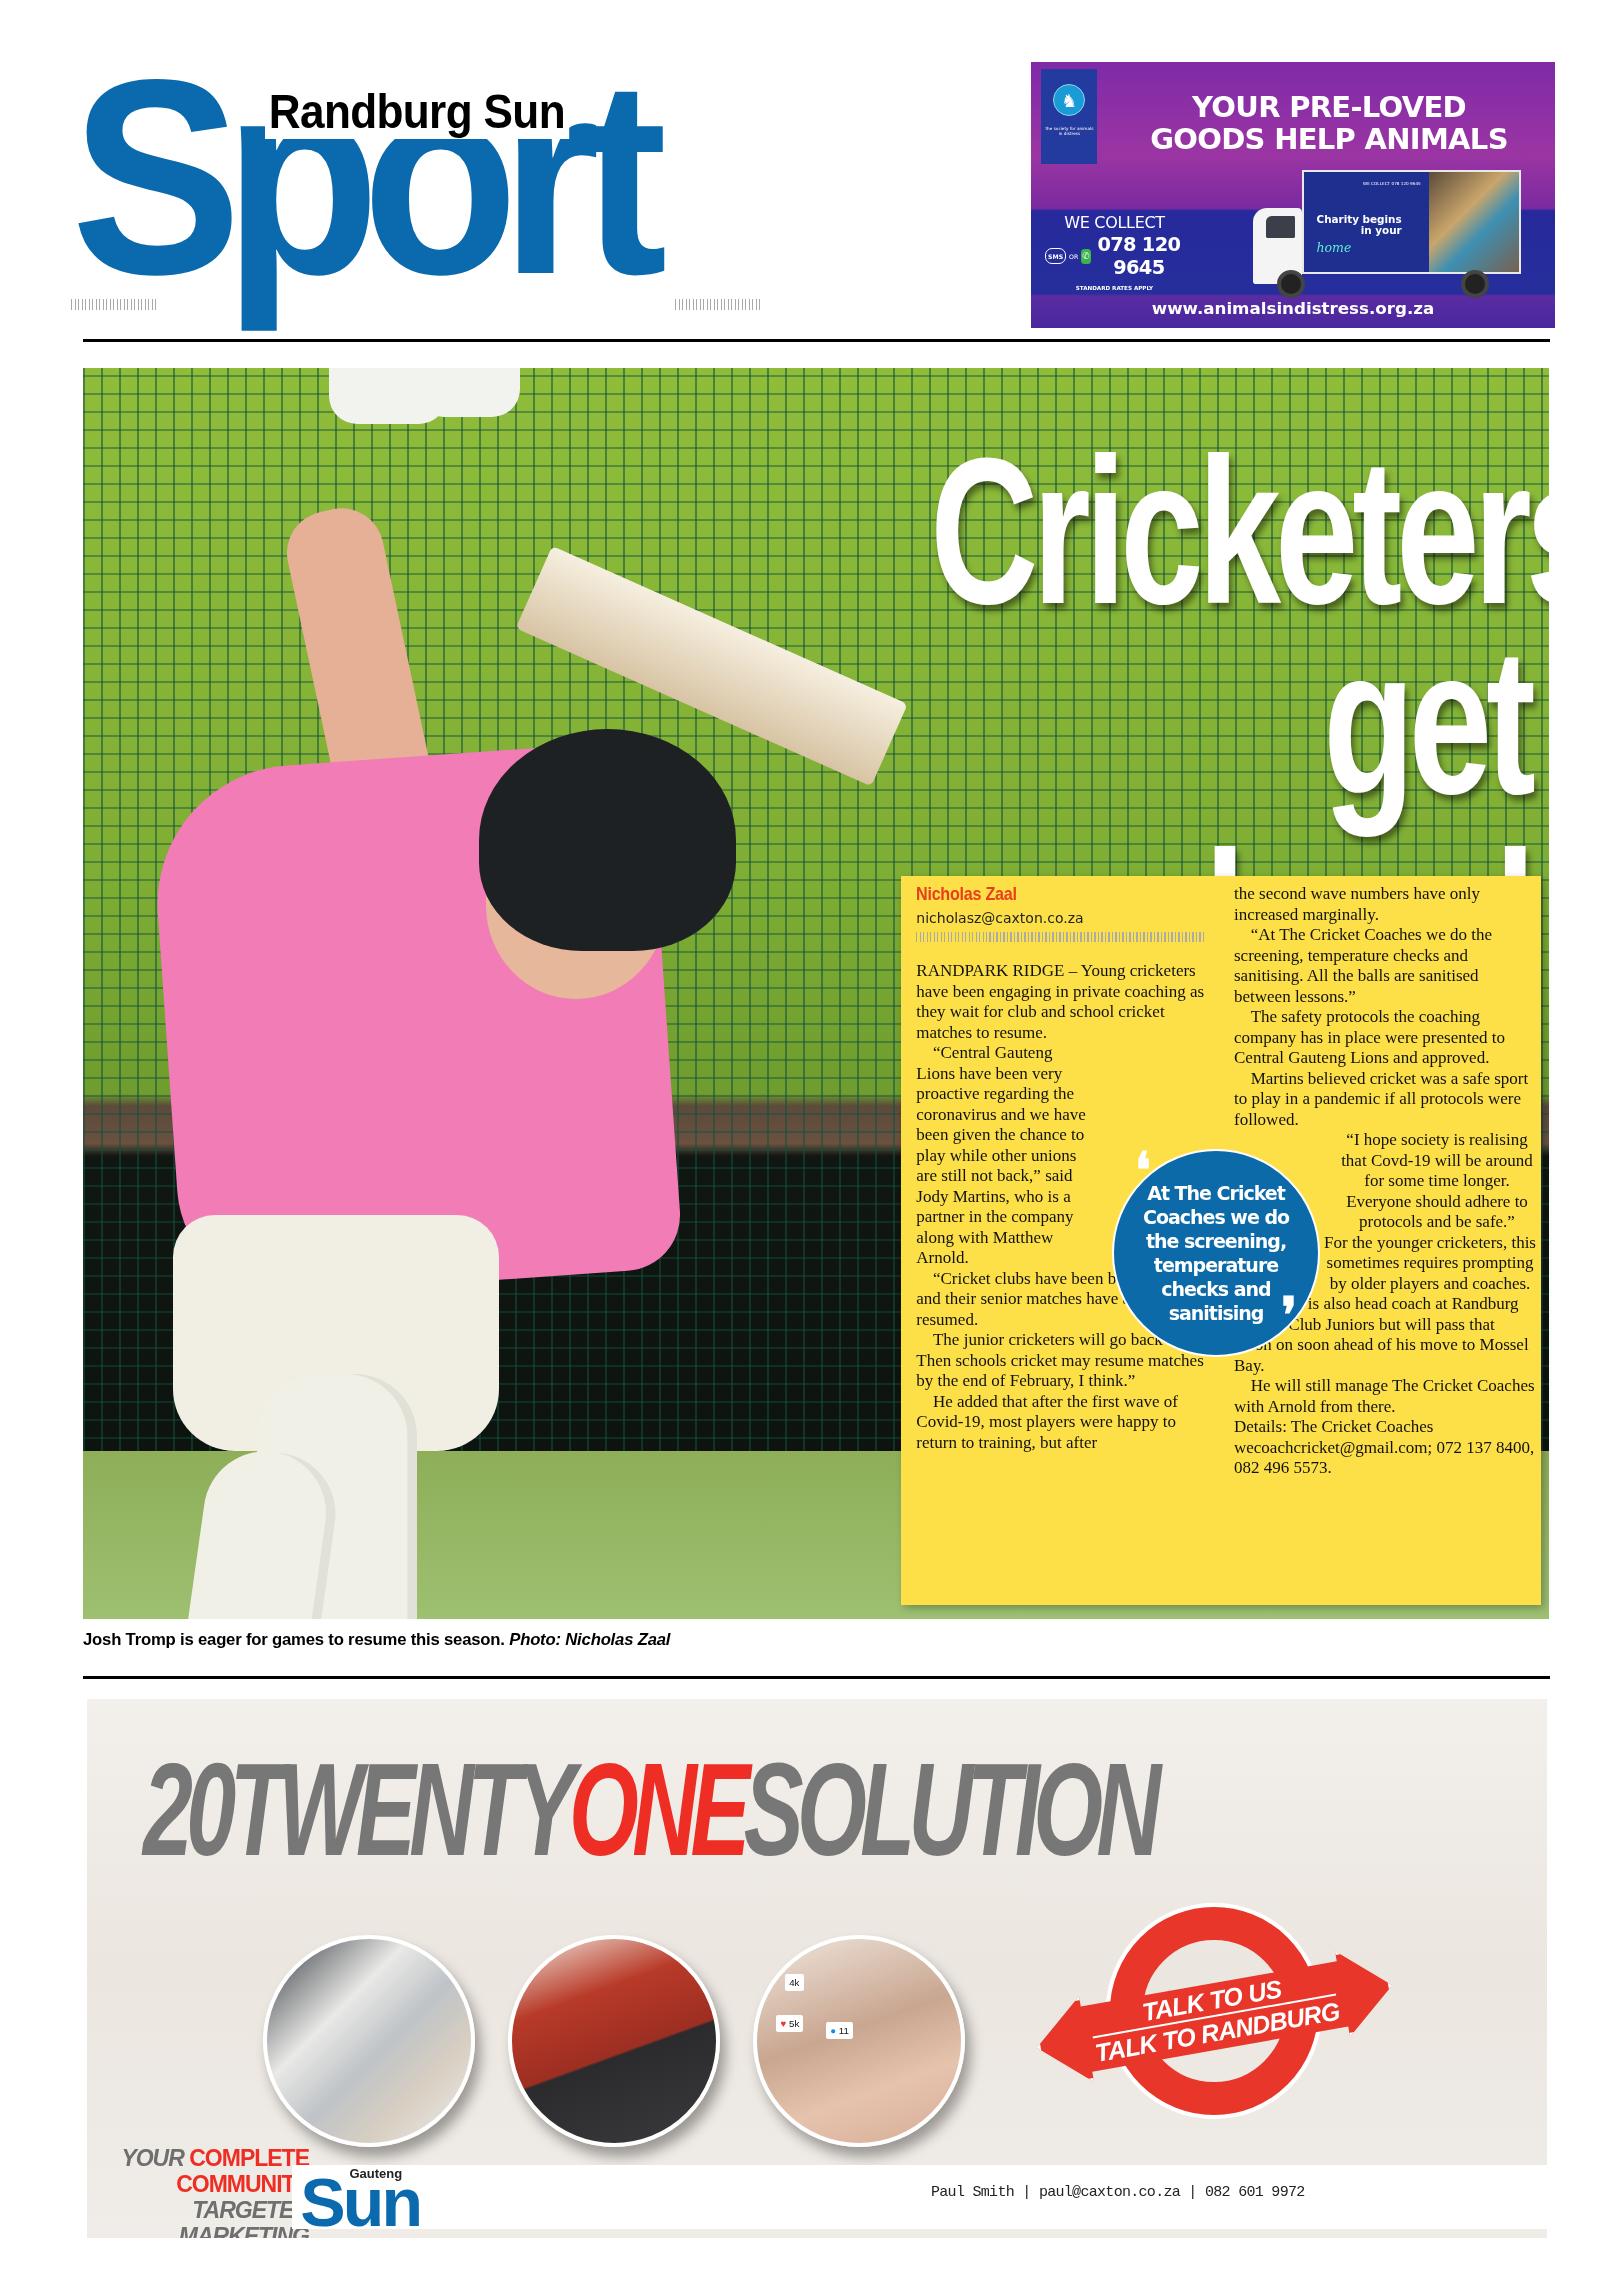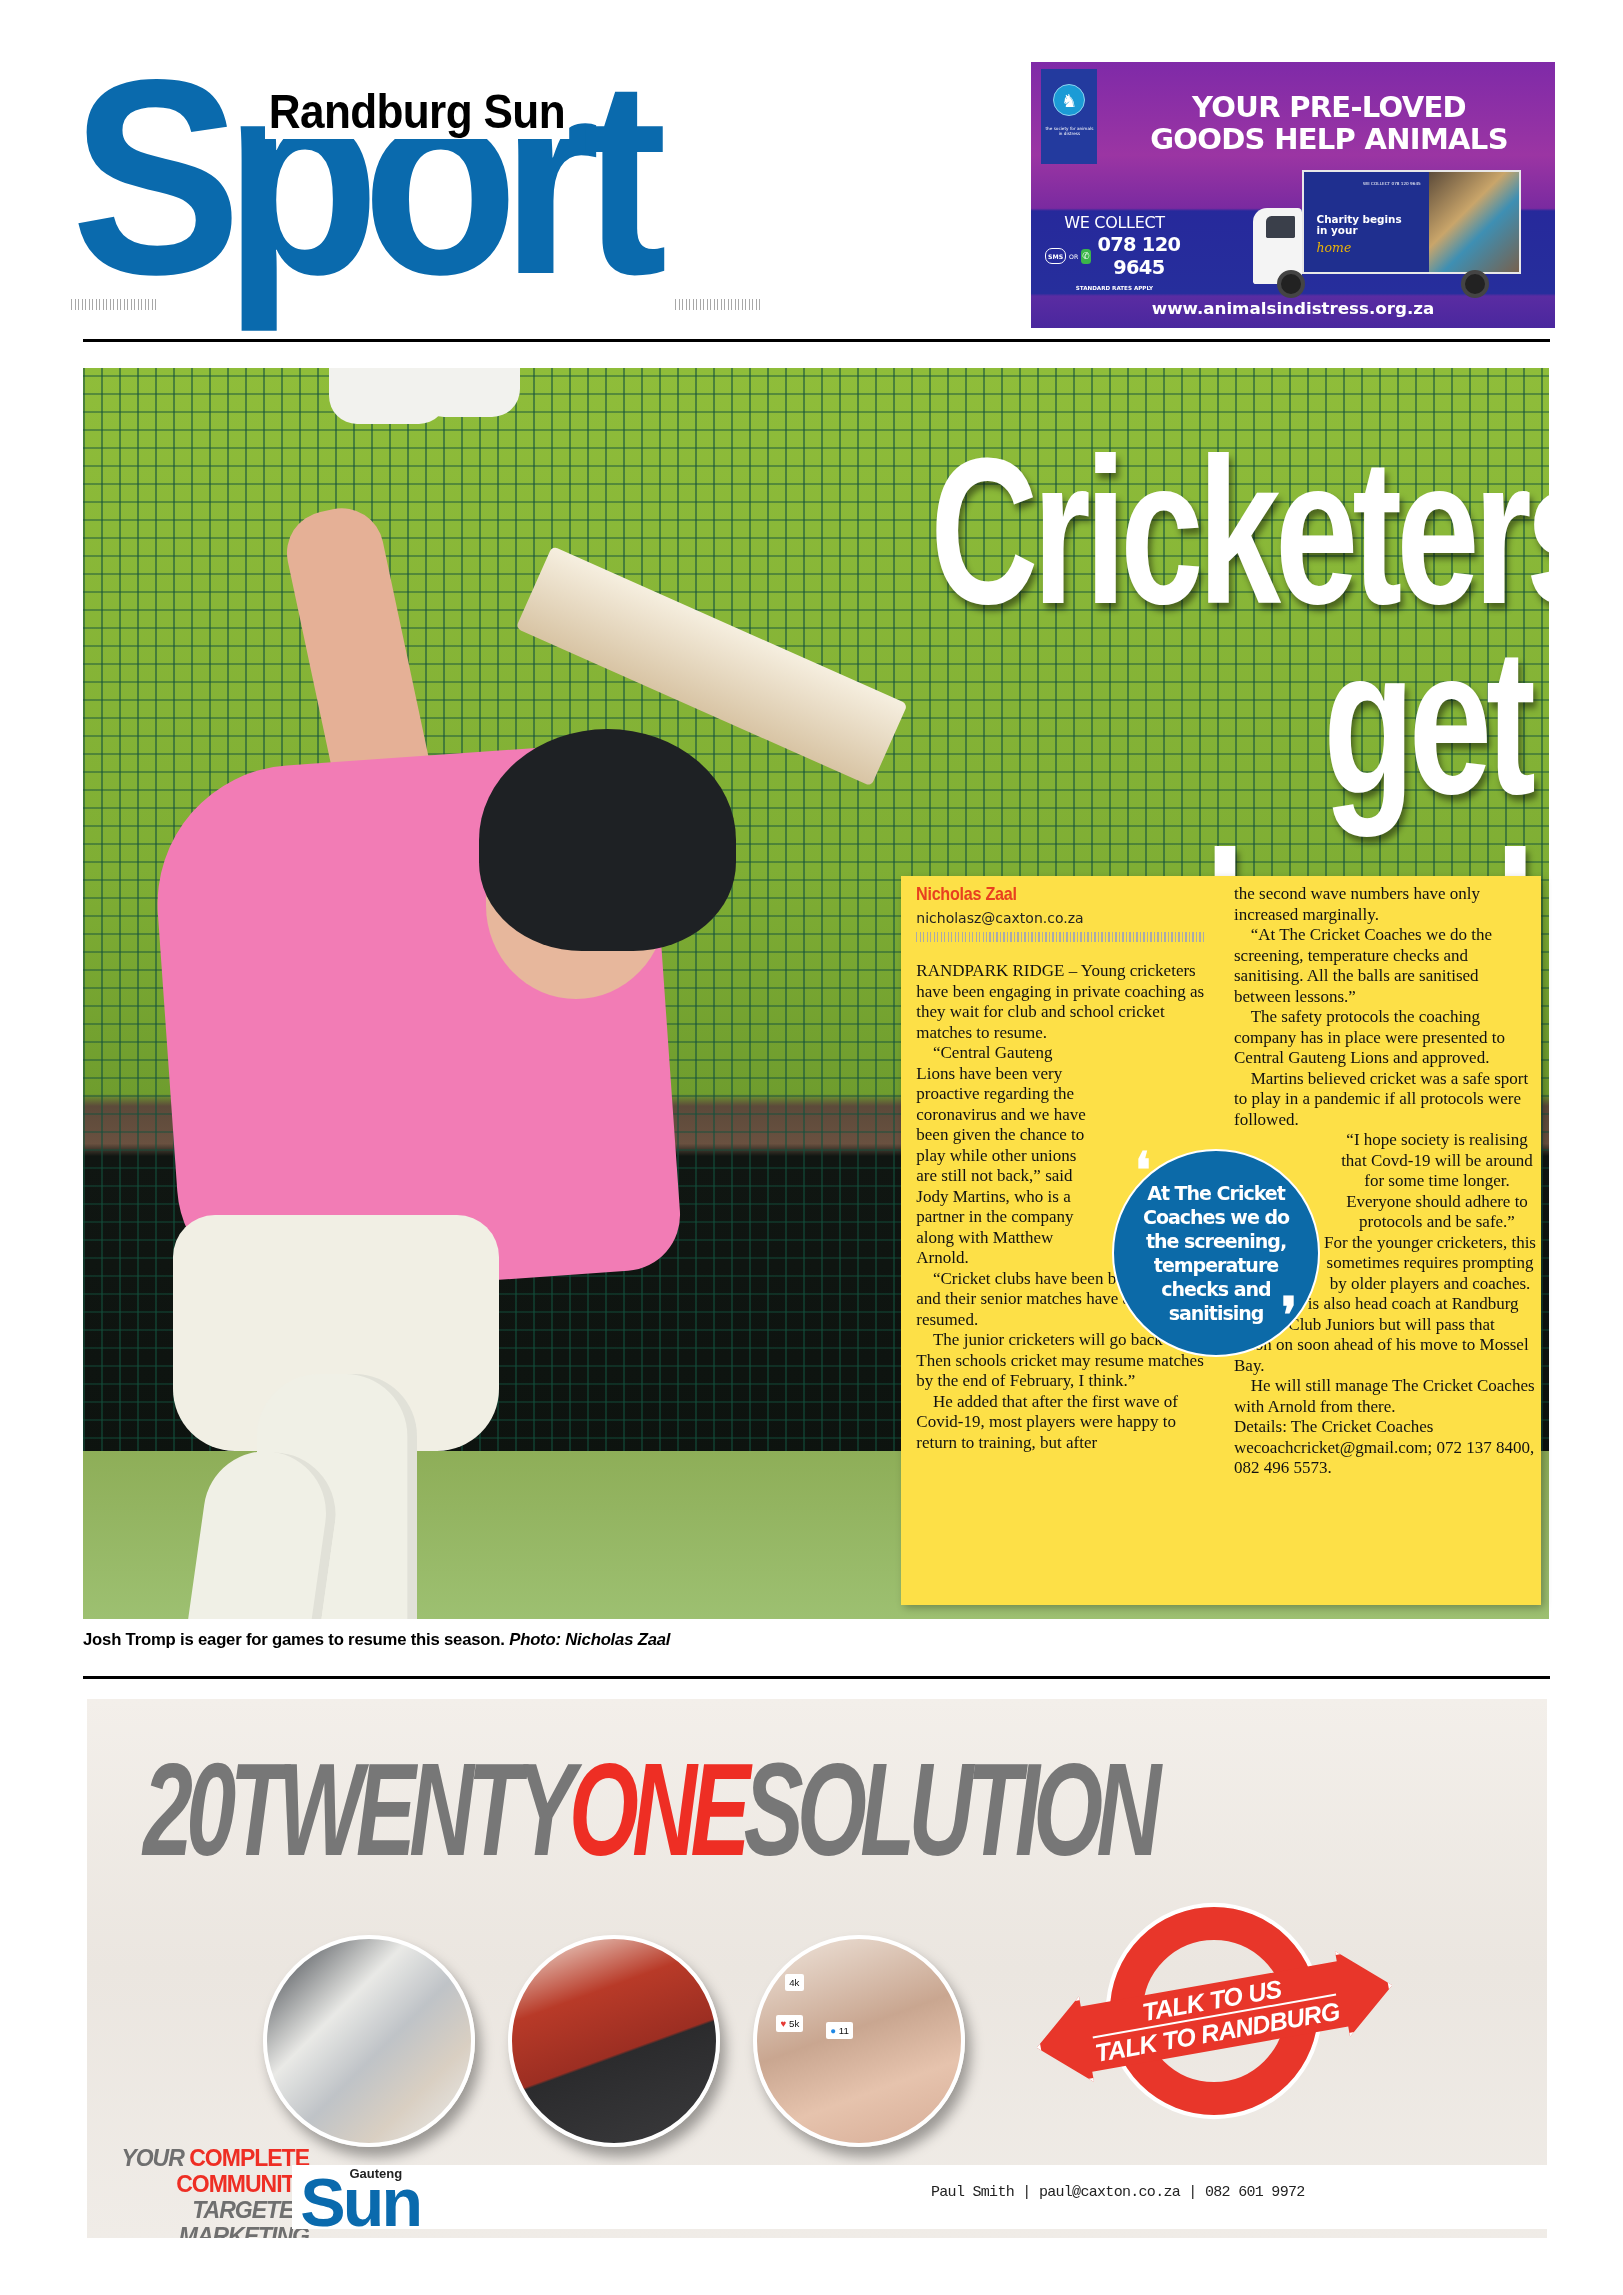--- a/index.html
+++ b/index.html
@@ -52,23 +52,23 @@
   .ad-sms { border: 1.4px solid #fff; border-radius: 7px; font-size: 6.2px; font-weight: 700; padding: 3.5px 2.1px; }
   .ad-or { font-size: 6.2px; }
   .ad-wa { width: 15.3px; height: 15.3px; background: #3bb54a; border-radius: 3.5px; font-size: 9px; display:flex; align-items:center; justify-content:center; }
   .ad-phone { font-weight: 700; font-size: 19.4px; letter-spacing: -0.7px; }
   .ad-rates { font-size: 5.6px; font-weight: 700; margin-top: 5.6px; }
   .ad-truck {
     position: absolute; left: 222px; top: 104px; width: 292px; height: 135px;
   }
   .truck-cab { position: absolute; left: 0; top: 42px; width: 49px; height: 76px; background: #f4f4f4; border-radius: 14px 4.2px 2.8px 2.8px; }
   .truck-window { position: absolute; left: 12.5px; top: 8.3px; width: 29px; height: 22px; background: #3a3f4a; border-radius: 5.6px 1.4px 1.4px 1.4px; }
-  .truck-box { position: absolute; left: 49px; top: 3.5px; width: 219px; height: 104px; background: #1f2f8f; border: 2.1px solid #e8e8e8; }
+  .truck-box { position: absolute; left: 49px; top: 3.5px; width: 219px; height: 104px; background: #1f2f8f; border: 2.1px solid #e8e8e8; text-align: right; }
   .truck-box .cb { position: absolute; left: 12.5px; top: 42px; font-size: 10.4px; font-weight: 700; line-height: 1.1; }
-  .truck-box .home { position: absolute; left: 12.5px; top: 68px; font-family: "DejaVu Serif", serif; font-style: italic; font-size: 12.5px; color: #eab308; }
+  .truck-box .home { position: absolute; left: 12.5px; top: 68px; font-family: "DejaVu Serif", serif; font-style: italic; font-size: 12.5px; color: #5eead4; }
   .truck-box .wc { position: absolute; left: 59px; top: 9.7px; font-size: 4.2px; }
   .truck-cargo { position: absolute; right: 0; top: 0; width: 90px; height: 100%; background: linear-gradient(135deg, #5c4b3a, #c9a56a 40%, #3e8fb3 60%, #77614e); }
   .truck-wheel { position: absolute; width: 28px; height: 28px; border-radius: 50%; background: #222; border: 4.2px solid #444; top: 104px; }
   .ad-url { position: absolute; left: 0; width: 100%; top: 236px; text-align: center; font-weight: 700; font-size: 16.7px; }
 
   
   .rule { position: absolute; height: 2.8px; background: #000; }
 
   
   .hero {

